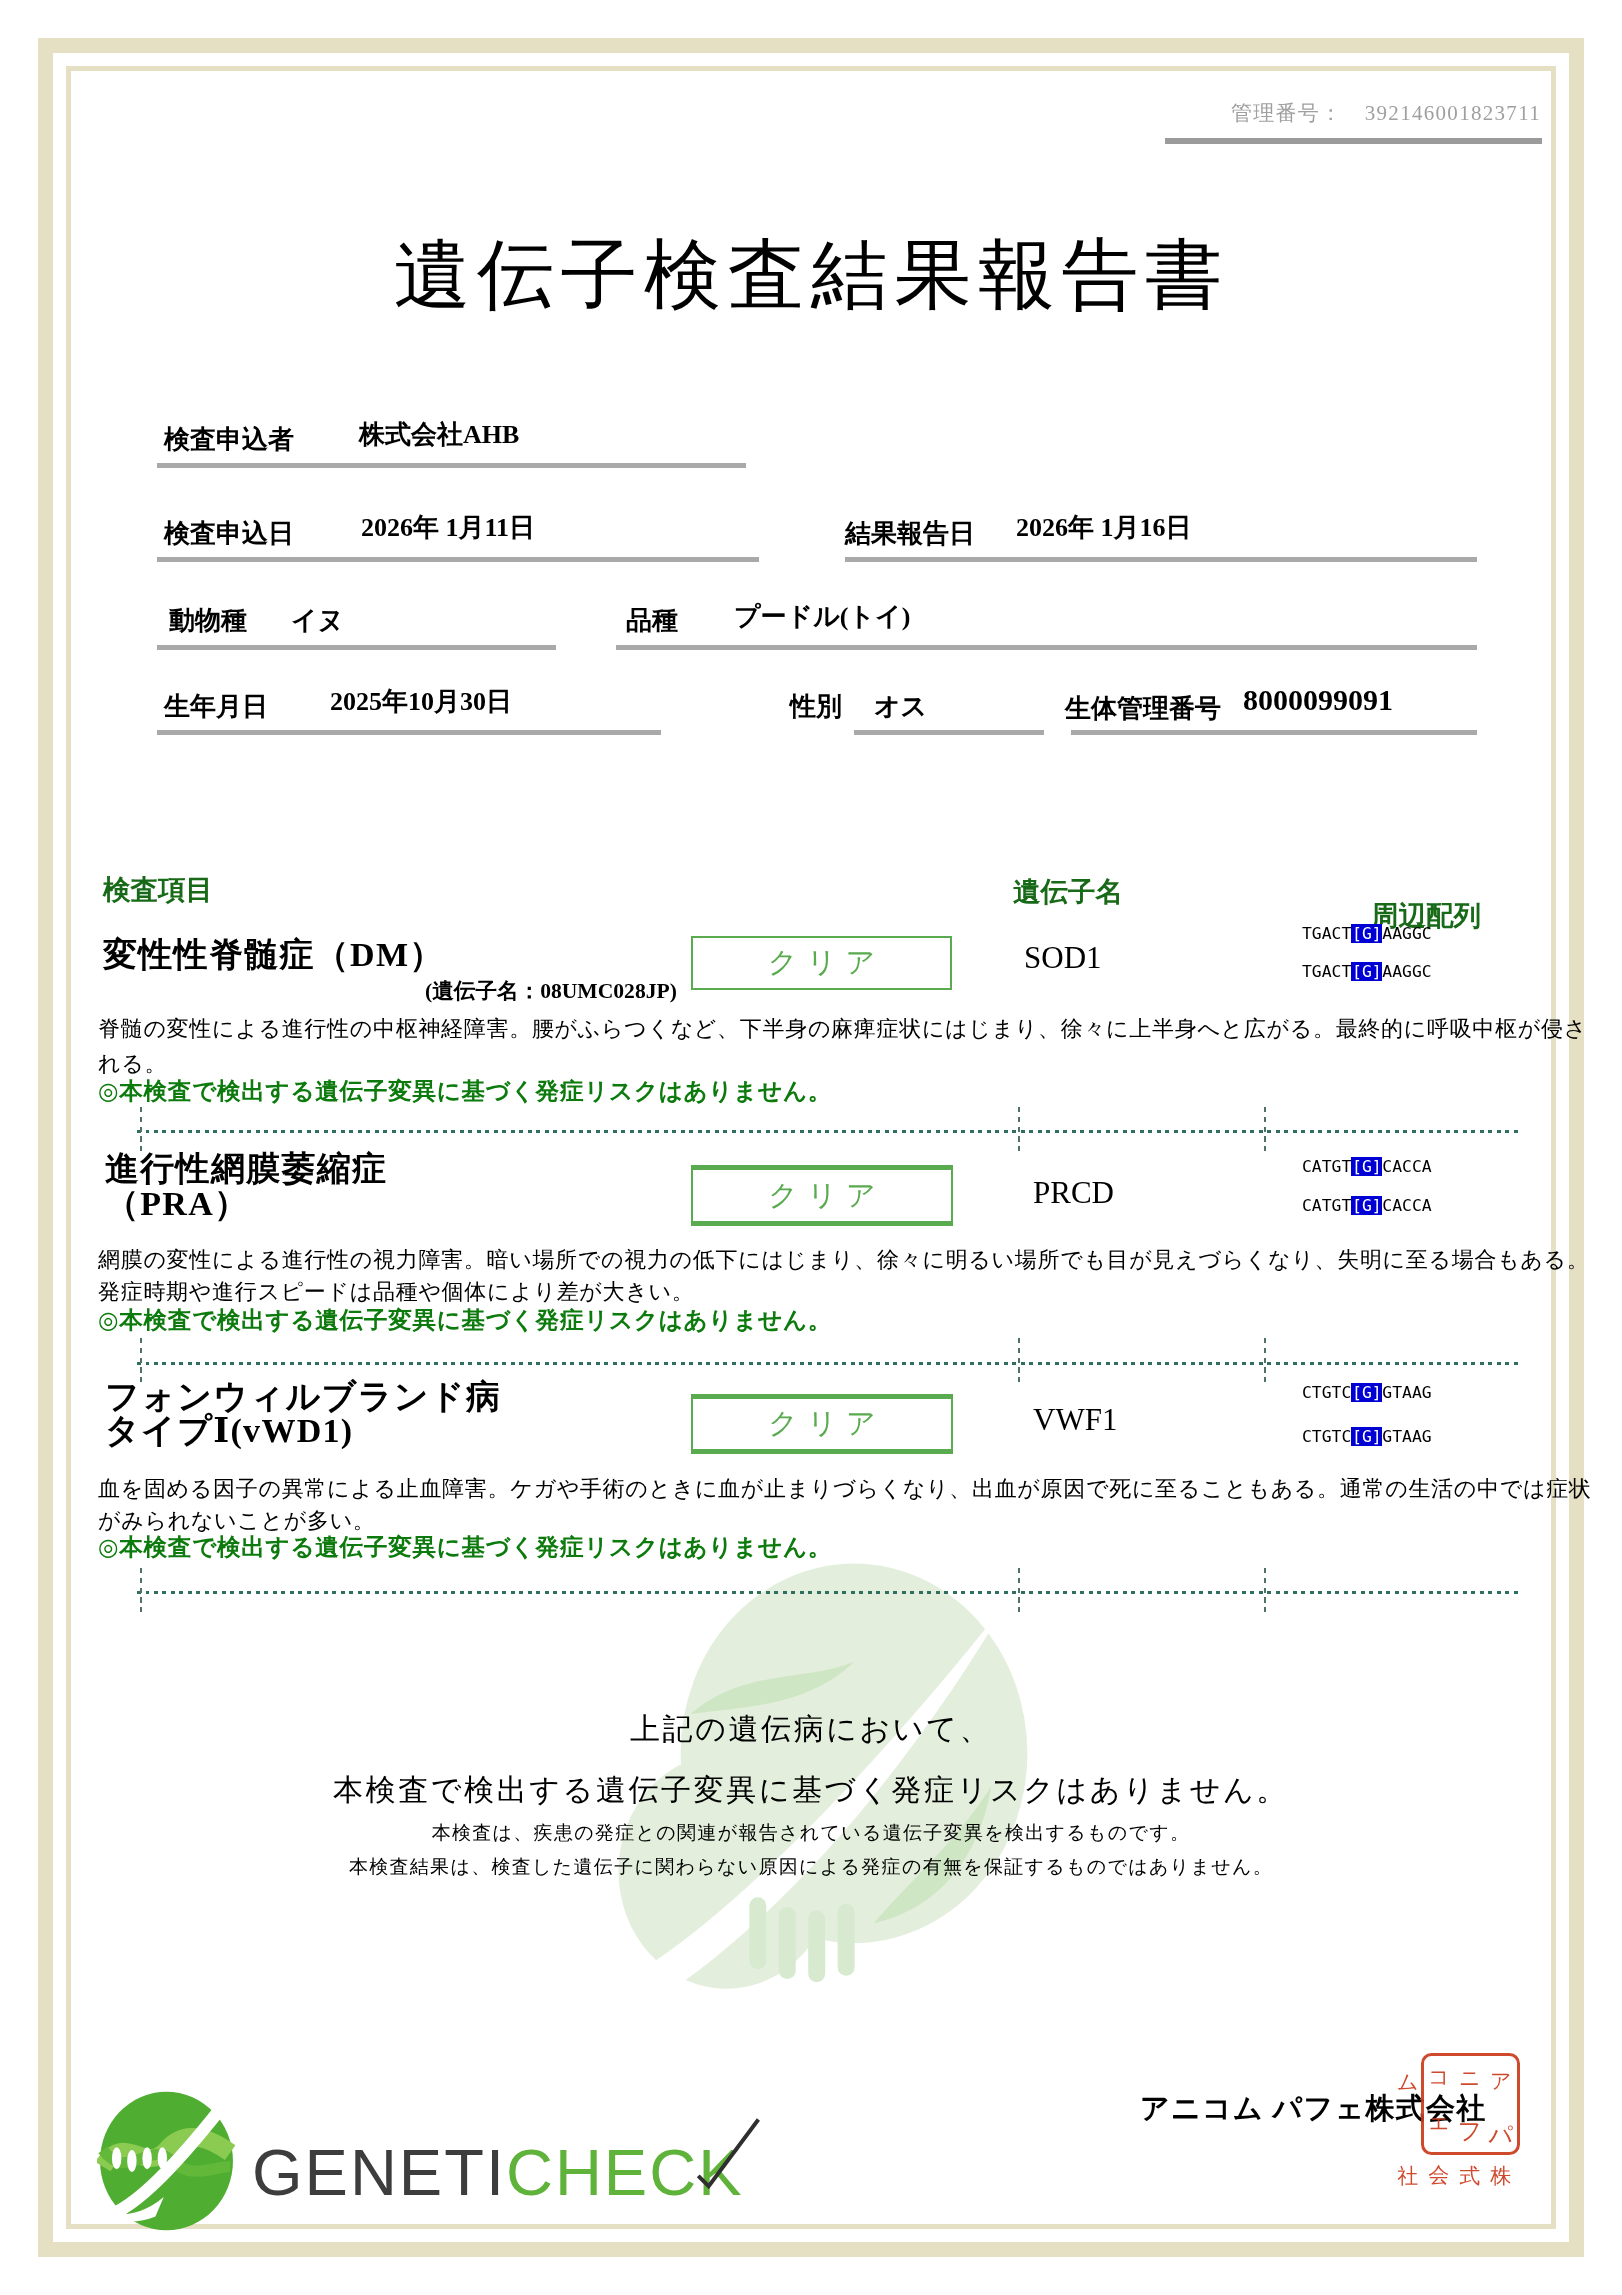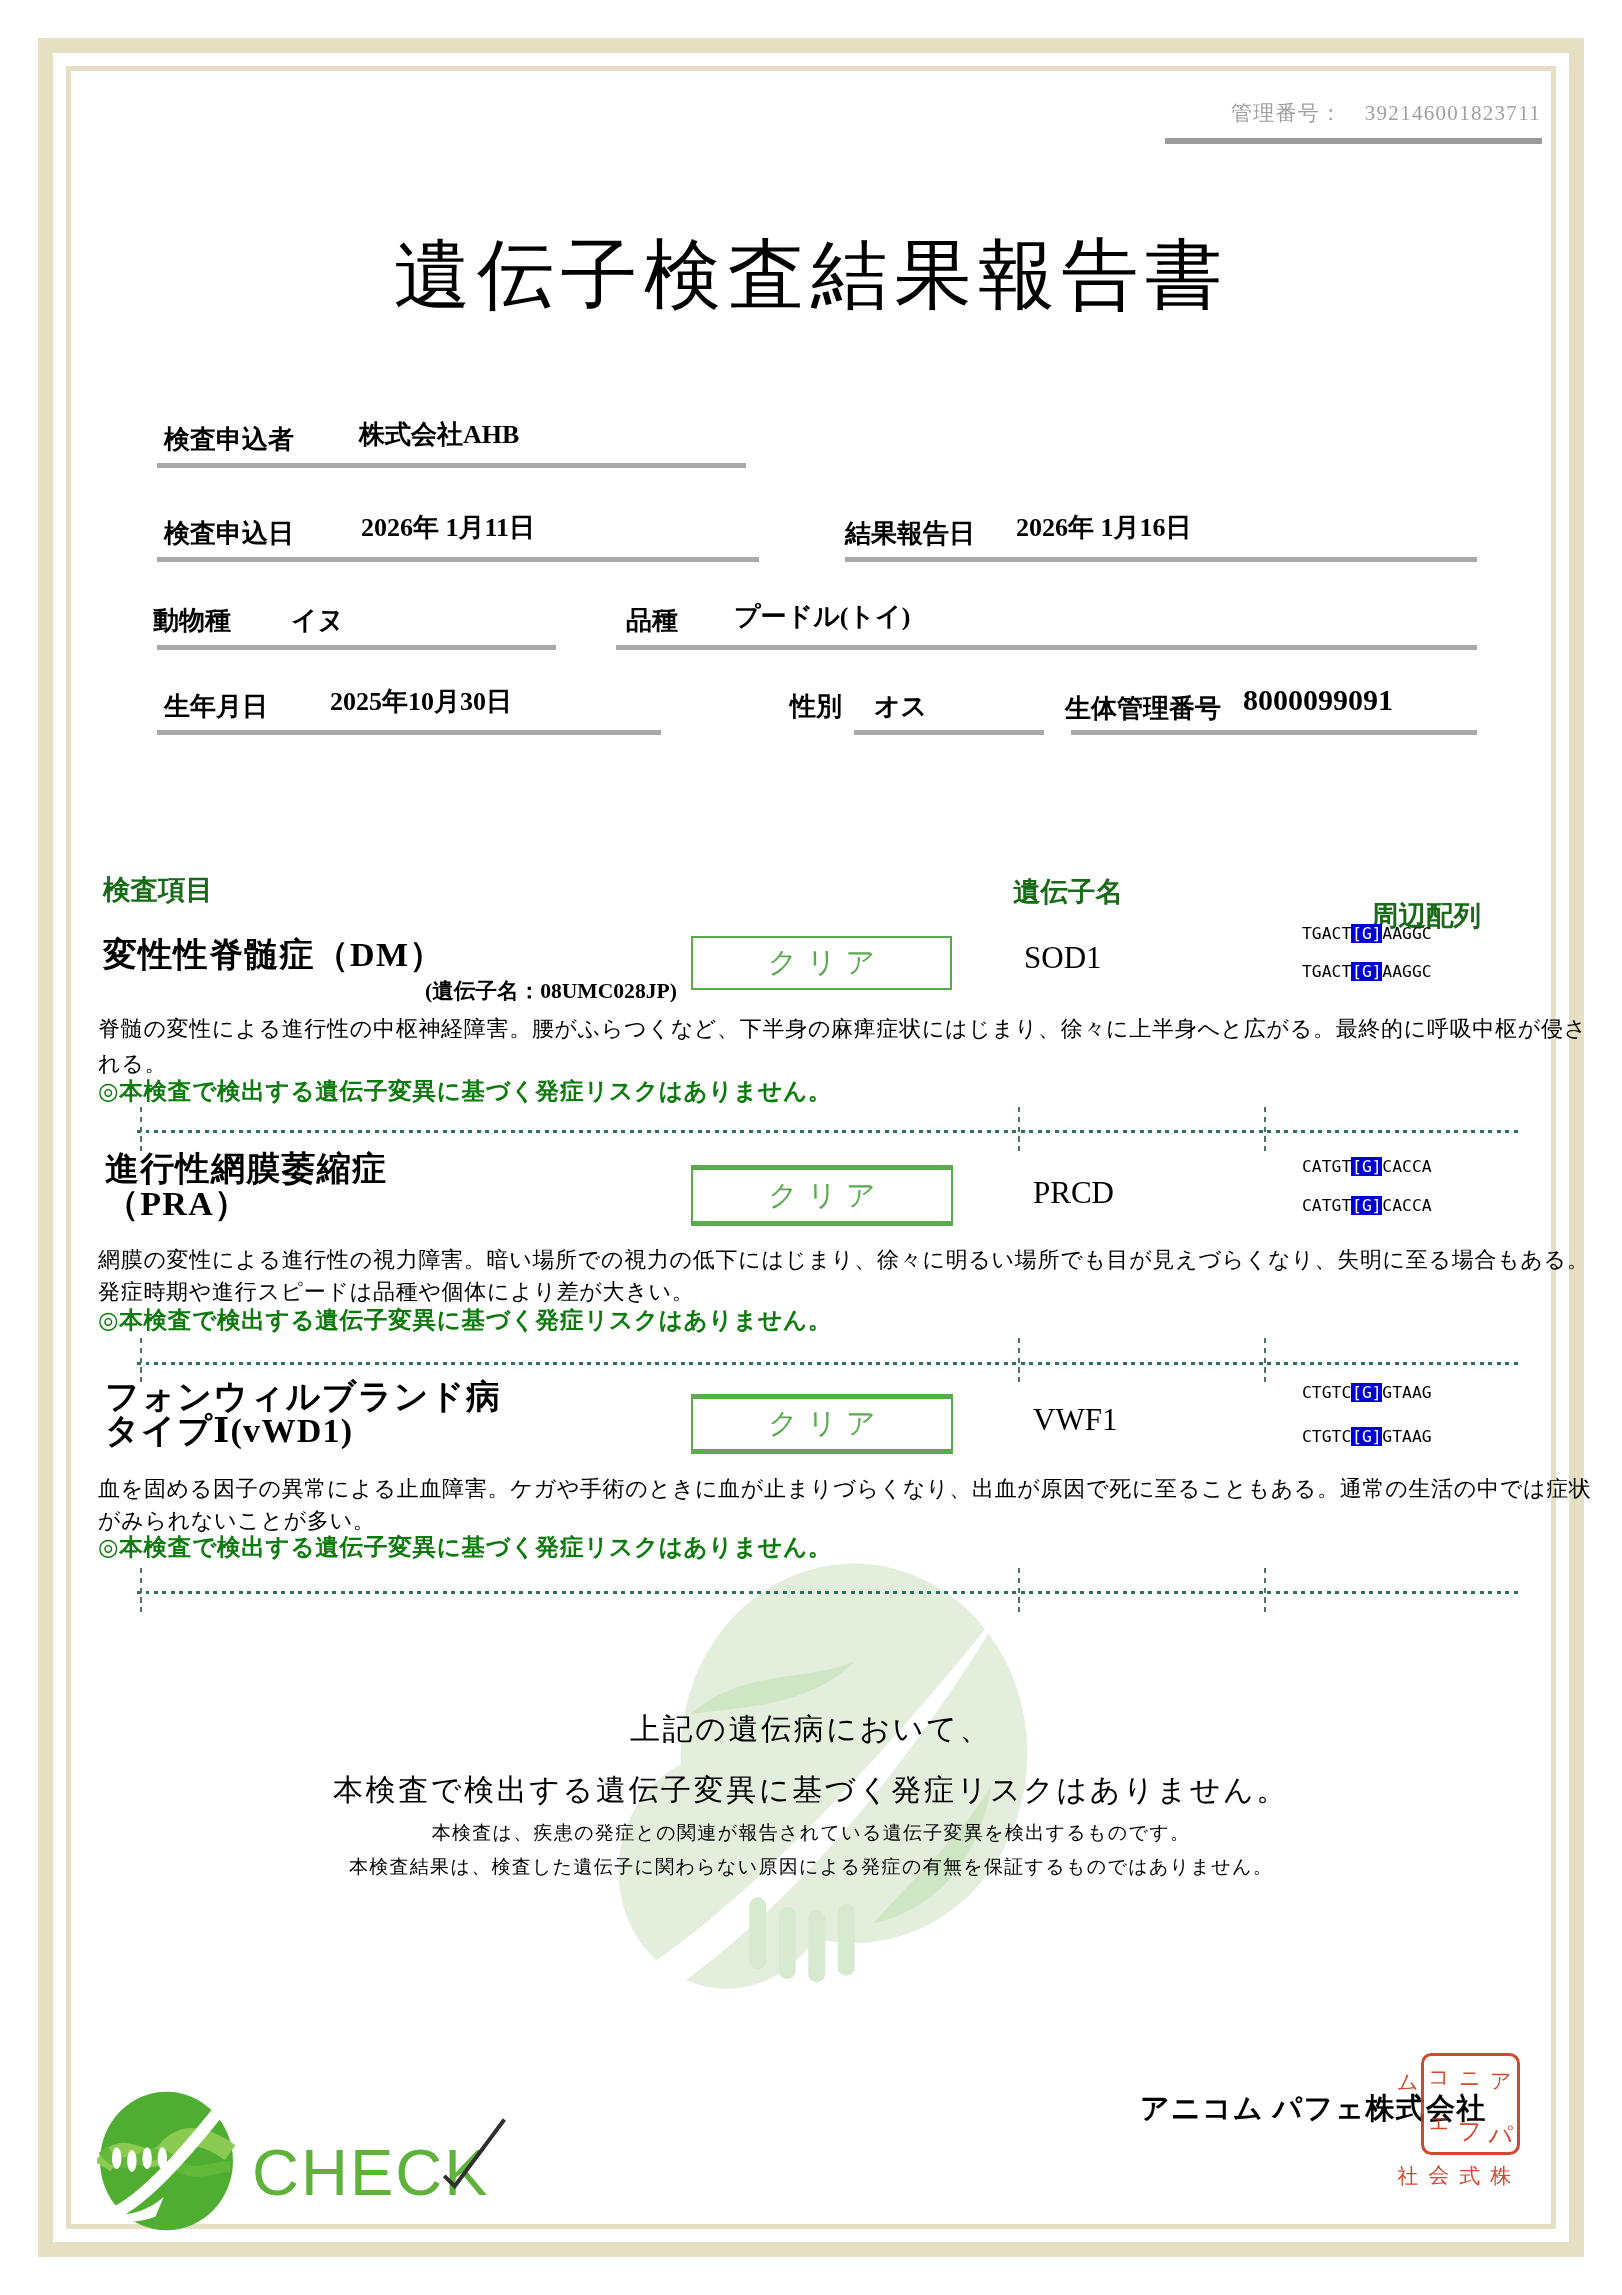--- a/index.html
+++ b/index.html
@@ -79,21 +79,21 @@
 <div class="abs uline" style="left:157px;top:463px;width:589px;"></div>
 
 <div class="abs flabel" style="left:164px;top:516px;">検査申込日</div>
 <div class="abs fvalue" style="left:361px;top:510px;">2026年 1月11日</div>
 <div class="abs uline" style="left:157px;top:557px;width:602px;"></div>
 
 <div class="abs flabel" style="left:845px;top:516px;">結果報告日</div>
 <div class="abs fvalue" style="left:1016px;top:510px;">2026年 1月16日</div>
 <div class="abs uline" style="left:845px;top:557px;width:632px;"></div>
 
-<div class="abs flabel" style="left:153px;top:603px;">動物種</div>
+<div class="abs flabel" style="left:169px;top:603px;">動物種</div>
 <div class="abs fvalue" style="left:291px;top:603px;">イヌ</div>
 <div class="abs uline" style="left:157px;top:645px;width:399px;"></div>
 
 <div class="abs flabel" style="left:626px;top:603px;">品種</div>
 <div class="abs fvalue" style="left:734px;top:599px;">プードル(トイ)</div>
 <div class="abs uline" style="left:616px;top:645px;width:861px;"></div>
 
 <div class="abs flabel" style="left:164px;top:689px;">生年月日</div>
 <div class="abs fvalue" style="left:330px;top:684px;">2025年10月30日</div>
 <div class="abs uline" style="left:157px;top:730px;width:504px;"></div>
@@ -180,20 +180,21 @@
   <path d="M4,56 C20,30 34,62 50,44 C64,28 82,36 96,46" stroke="#8ccb52" stroke-width="13" fill="none"></path>
   <path d="M4,44 C22,68 38,36 54,52 C68,66 84,56 96,56" stroke="#62b838" stroke-width="8" fill="none"></path>
   <ellipse cx="14" cy="50" rx="3.4" ry="8" fill="#ffffff"></ellipse>
   <ellipse cx="25" cy="52" rx="3.4" ry="8" fill="#ffffff"></ellipse>
   <ellipse cx="36" cy="50" rx="3.4" ry="8" fill="#ffffff"></ellipse>
   <ellipse cx="47" cy="50" rx="3.4" ry="8" fill="#ffffff"></ellipse>
   <path d="M6,92 C28,86 60,52 97,4" stroke="#ffffff" stroke-width="9" fill="none"></path>
   <path d="M4,90 C20,92 34,90 48,78 L42,92 C28,98 12,96 4,90 Z" fill="#ffffff"></path>
 </svg>
 <div class="abs brand-text" style="left:252px;top:2135px;z-index:2;">
+  <span>GENETI</span>
     <span class="brand-green">CHEC</span>
     <span class="kwrap"><span>K</span><svg class="kcheck" viewBox="0 0 104 130" style="overflow:visible;">
         <polyline points="8,96 24,112 100,10" stroke="#2f2f2f" stroke-width="6" fill="none"></polyline>
       </svg></span>
 </div>
 
 <div class="abs company" style="left:1140px;top:2089px;z-index:1;">アニコム パフェ株式会社</div>
 <div class="abs seal" style="left:1421px;top:2053px;width:99px;height:102px;z-index:2;">
   <span class="c4">アニコム</span>
   <span class="c3">パフェ</span>

